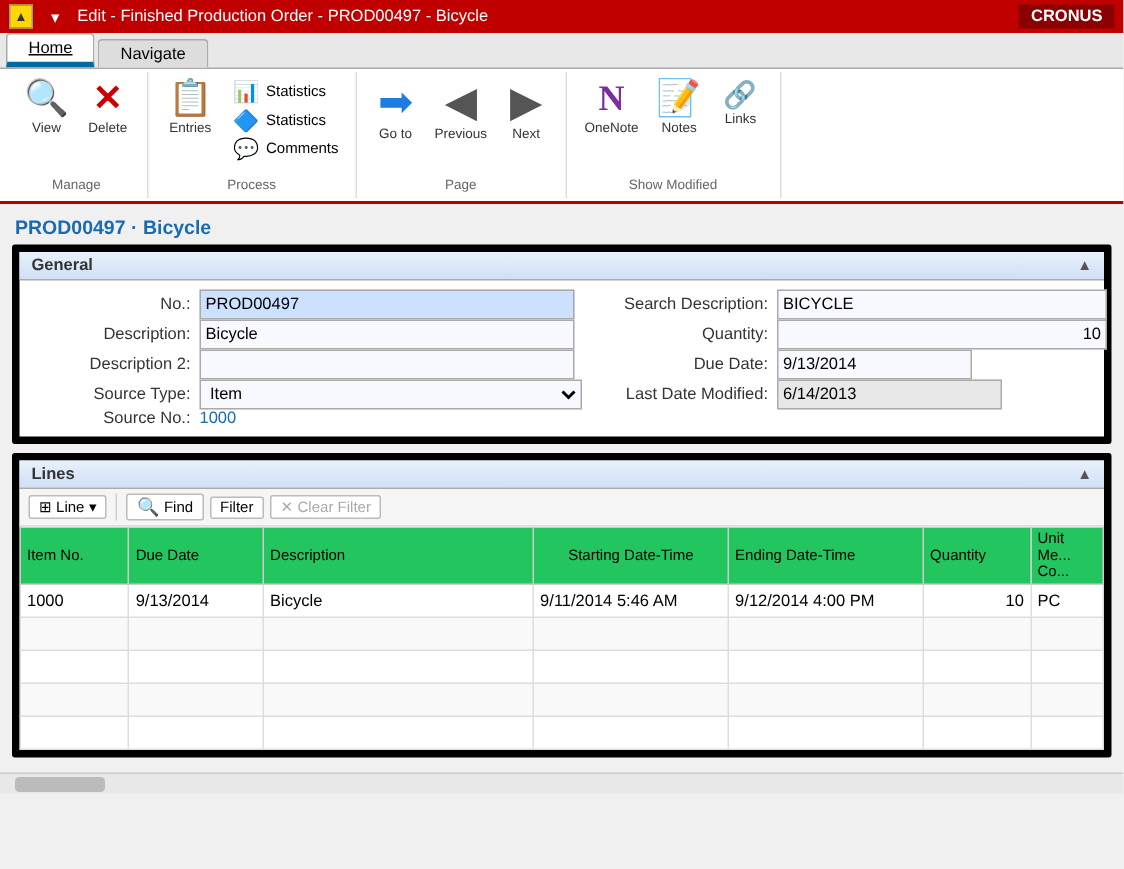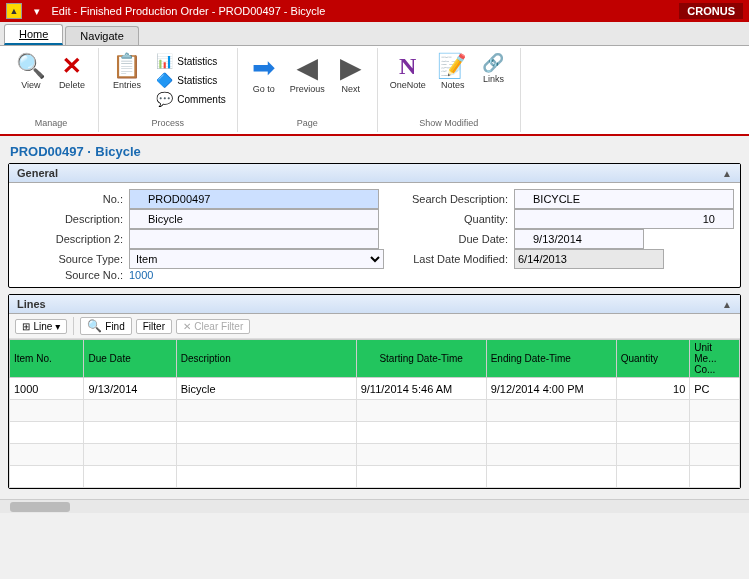--- a/index.html
+++ b/index.html
@@ -9,46 +9,46 @@
     .title-bar { background: #c00000; color: white; padding: 2px 6px; font-size: 11px; display: flex; align-items: center; justify-content: space-between; height: 22px; }
     .title-bar-left { display: flex; align-items: center; gap: 6px; }
     .title-bar-logo { width: 16px; height: 16px; background: #ffd700; display: inline-flex; align-items: center; justify-content: center; font-size: 9px; color: #333; border: 1px solid #999; }
     .title-bar-menu { background: #c00000; color: white; border: none; padding: 1px 6px; font-size: 11px; cursor: pointer; }
     .title-bar-app { font-size: 11px; font-weight: normal; text-align: center; }
     .title-bar-company { background: #8b0000; color: white; padding: 2px 8px; font-size: 11px; font-weight: bold; }
 
     
     .tab-bar { background: #e8e8e8; border-bottom: 1px solid #aaa; display: flex; align-items: flex-end; padding-left: 4px; height: 24px; }
     .tab { padding: 3px 14px; font-size: 11px; cursor: pointer; border: 1px solid #aaa; border-bottom: none; background: #ddd; margin-right: 2px; border-radius: 3px 3px 0 0; }
-    .tab.active { background: white; border-bottom: 2px solid #0369a1; text-decoration: underline; }
+    .tab.active { background: white; border-bottom: 4px solid #0369a1; text-decoration: underline; }
 
     
     .ribbon { background: white; border-bottom: 2px solid #c00000; display: flex; padding: 2px 4px; gap: 0; min-height: 90px; }
     .ribbon-group { border-right: 1px solid #ddd; padding: 4px 8px; display: flex; flex-direction: column; align-items: flex-start; min-width: 60px; }
     .ribbon-group-label { font-size: 9px; color: #666; text-align: center; margin-top: auto; padding-top: 4px; width: 100%; }
     .ribbon-buttons-row { display: flex; gap: 4px; align-items: flex-start; }
     .ribbon-btn { display: flex; flex-direction: column; align-items: center; cursor: pointer; padding: 2px 4px; border-radius: 3px; min-width: 36px; }
     .ribbon-btn .icon { font-size: 24px; line-height: 1; }
     .ribbon-btn .label { font-size: 9px; color: #333; text-align: center; margin-top: 2px; white-space: nowrap; }
 
     
     .icon-view { color: #1a6ab1; font-size: 24px; }
     .icon-delete { color: #cc0000; font-size: 24px; }
 
     
     .page-content { background: #f0f0f0; padding: 4px 8px; }
     .page-title { color: #1a6ab1; font-size: 13px; font-weight: bold; padding: 4px 0 4px 2px; }
 
     
-    .section { background: white; border: 1px solid #000000; margin-bottom: 6px; border-radius: 2px; }
+    .section { background: white; border: 5px solid #000000; margin-bottom: 6px; border-radius: 2px; }
     .section-header { background: linear-gradient(to bottom, #e8f0fb, #d0e0f5); padding: 3px 8px; font-size: 11px; font-weight: bold; color: #333; border-bottom: 1px solid #aaa; display: flex; justify-content: space-between; align-items: center; cursor: pointer; }
     .section-body { padding: 6px 10px; }
     .form-row { display: flex; margin-bottom: 0; align-items: center; }
     .form-label { width: 110px; font-size: 11px; color: #333; text-align: right; padding-right: 6px; flex-shrink: 0; }
-    .form-input { border: 1px solid #aaa; padding: 1px 18px; font-size: 11px; background: #f8f8ff; height: 20px; }
+    .form-input { border: 1px solid #aaa; padding: 1px 3px; font-size: 11px; background: #f8f8ff; height: 20px; }
     .form-input.highlight { background: #cce0ff; }
     .form-input.wide { width: 250px; }
     .form-input.medium { width: 130px; }
     .form-input-readonly { border: 1px solid #aaa; padding: 1px 3px; font-size: 11px; background: #e8e8e8; height: 20px; }
     .form-select { border: 1px solid #aaa; padding: 1px 2px; font-size: 11px; background: #f8f8ff; height: 20px; }
     .form-link { color: #1a6ab1; text-decoration: none; font-size: 11px; }
     .two-col { display: flex; gap: 20px; }
     .col-left { flex: 1; }
     .col-right { flex: 1; }
 

